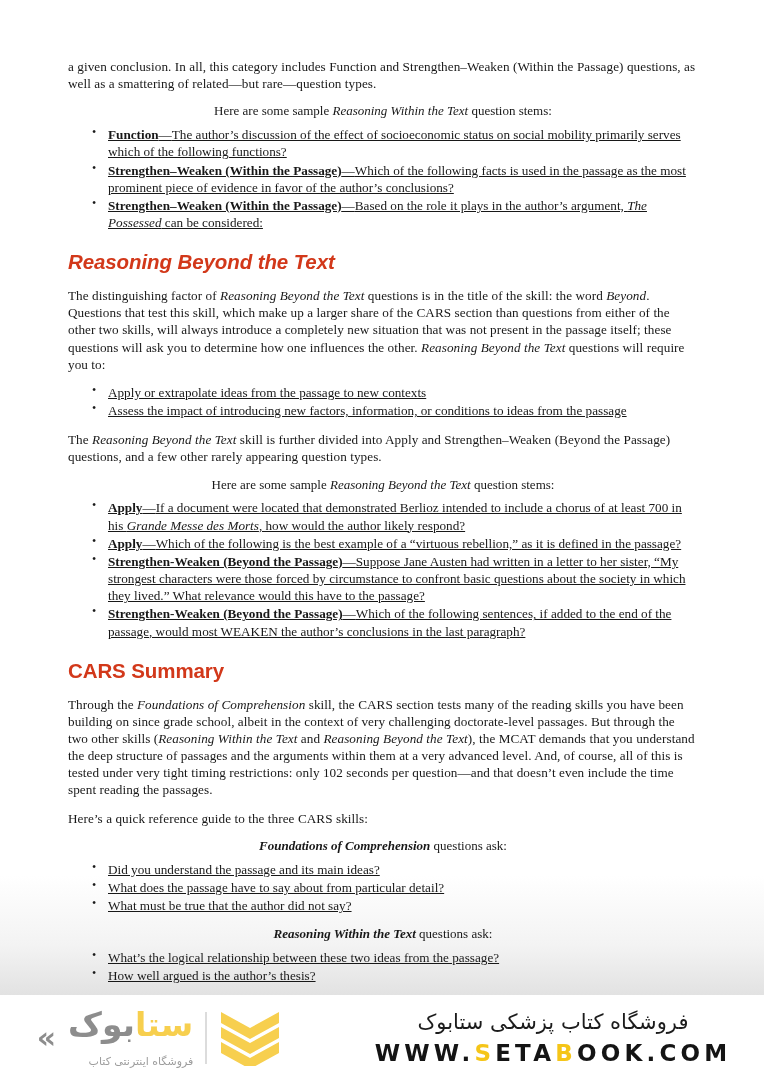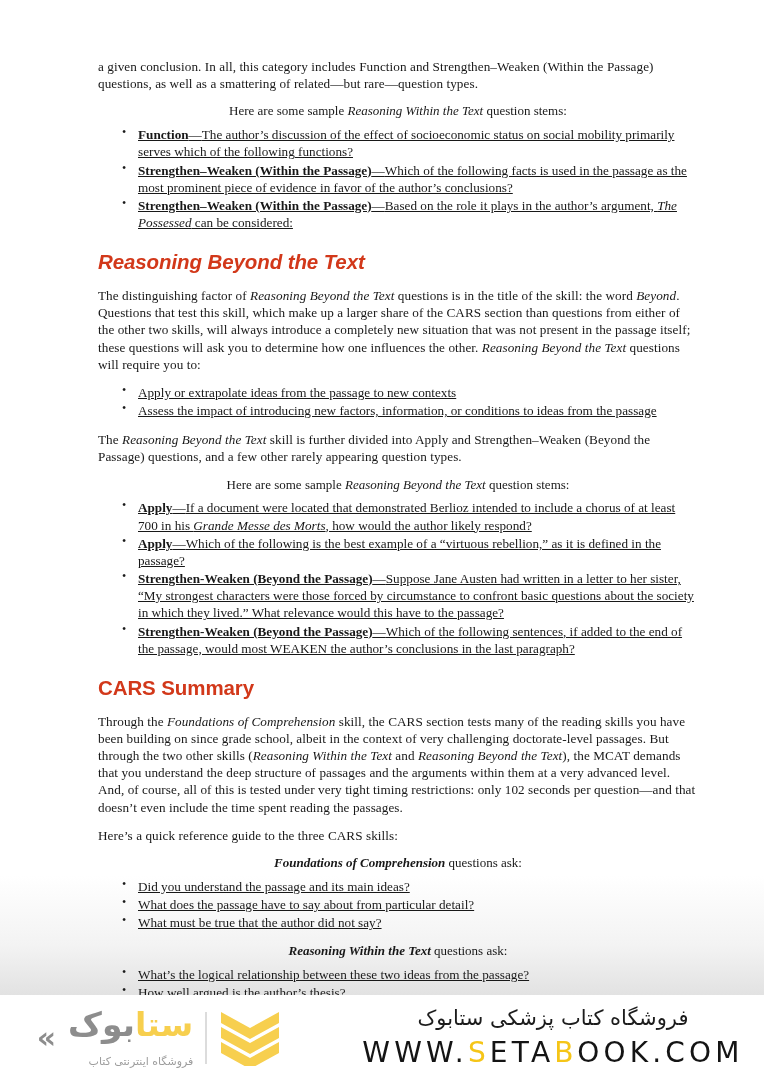--- a/index.html
+++ b/index.html
@@ -18,21 +18,21 @@
     background: #ffffff;
     overflow: hidden;
   }
   
   #doc {
     position: absolute;
     left: 0;
     top: 0;
     width: 764px;
     height: 995px;
-    padding: 58px 66px 0 98px;
+    padding: 58px 66px 0 68px;
     background: linear-gradient(to bottom,
                 #ffffff 0%, #ffffff 88%,
                 #f3f3f3 95%, #e2e2e2 100%);
   }
   p.body {
     margin: 0 0 11px 0;
     font-size: 13.2px;
     line-height: 1.30;
     color: #181818;
     text-align: left;
@@ -161,25 +161,25 @@
   .fa-line {
     direction: rtl;
     font-family: "DejaVu Sans", "Liberation Sans", sans-serif;
     font-size: 21px;
     color: #1c1c1c;
     white-space: nowrap;
     margin-bottom: 6px;
   }
   .url-line {
     font-family: "DejaVu Sans", "Liberation Sans", sans-serif;
-    font-size: 28px;
+    font-size: 23px;
     letter-spacing: 4.2px;
     color: #141414;
     white-space: nowrap;
-    font-weight: normal;
+    font-weight: bold;
   }
   .url-line .hl { color: #f5c518; }
 </style>
 </head>
 <body>
 
 <div id="page">
 
   <div id="doc">
 

